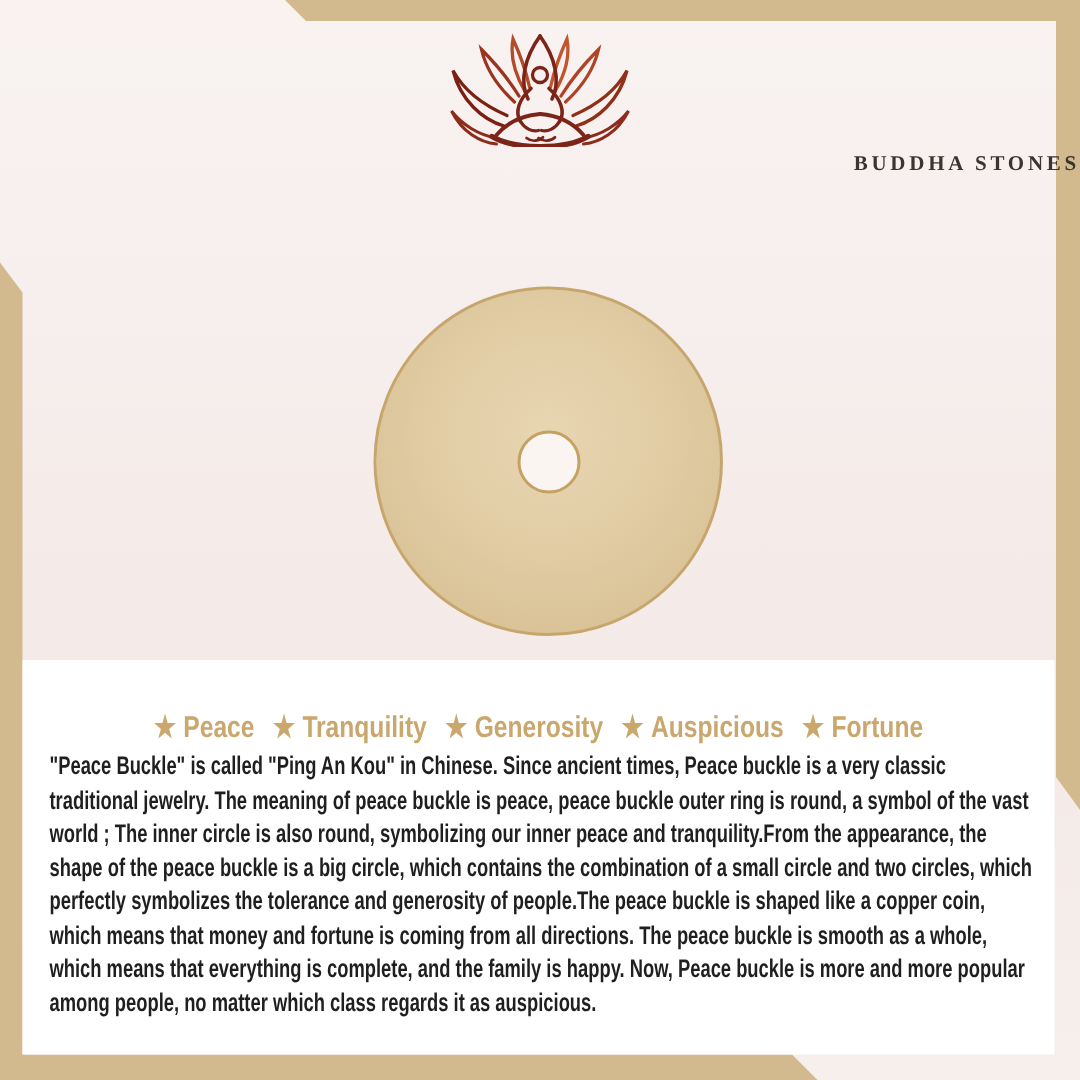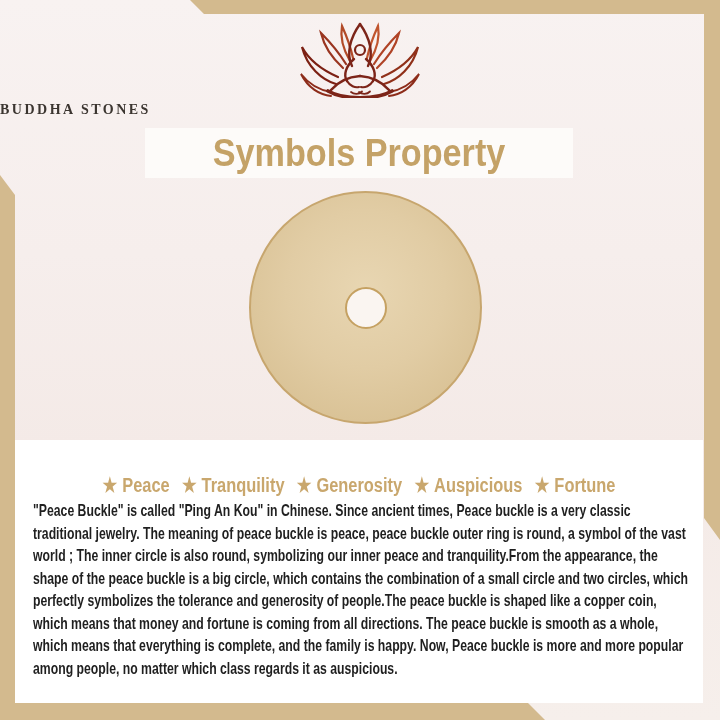--- a/index.html
+++ b/index.html
@@ -6,21 +6,21 @@
   .canvas {
     position:relative; width:720px; height:720px; overflow:hidden;
     background: linear-gradient(180deg,#f8f2f1 0%,#f6eeec 35%,#f4eae7 62%,#f6efeb 100%);
     font-family:"Liberation Sans", sans-serif;
   }
   .frame-svg { position:absolute; left:0; top:0; width:720px; height:720px; }
 
   .logo-svg { position:absolute; left:295px; top:18px; width:130px; height:80px; }
 
   .brand-name {
-    position:absolute; left:0; top:102px; width:720px; text-align:left;
+    position:absolute; left:0; top:102px; width:720px; text-align:right;
     font-family:"Liberation Serif", serif; font-weight:bold;
     font-size:14px; letter-spacing:2.5px; color:#3b3530;
   }
 
   .title-band {
     position:absolute; left:145px; top:128px; width:428px; height:50px;
     background:#fdfbf9;
   }
   .title-band .t {
     width:100%; text-align:center; line-height:50px; white-space:nowrap;
@@ -101,23 +101,20 @@
         <path d="M65,58 C78,59 88,65 94,72" stroke-width="2.6"></path>
         <path d="M33,73 C48,82 82,82 97,73" stroke-width="3.6"></path>
         <path d="M56,74 c3,2.5 8,2.5 11,-0.5" stroke-width="1.8"></path>
         <path d="M64,74 c3,2.5 8,2.5 11,-0.5" stroke-width="1.8"></path>
       </g>
     </g>
   </svg>
 
   <div class="brand-name">BUDDHA STONES</div>
 
-  <div class="title-band">
-    <div class="t">Symbols Property</div>
-  </div>
 
   <div class="donut">
     <div class="donut-hole"></div>
   </div>
 
 
   <div class="content-panel">
     <div class="keywords-row">
       <span class="kw-item">
         <span>★</span>

